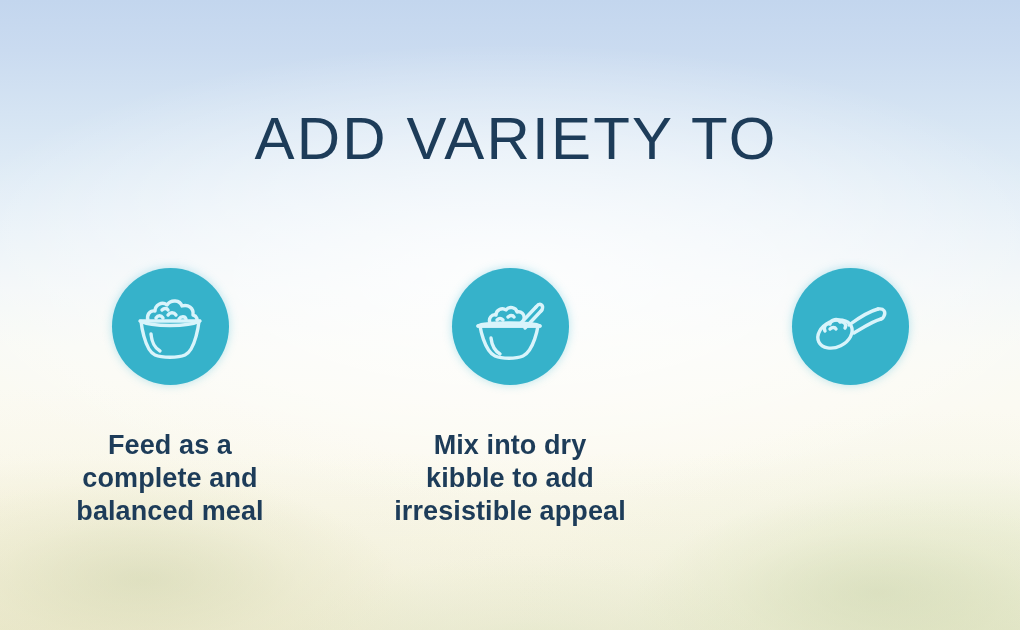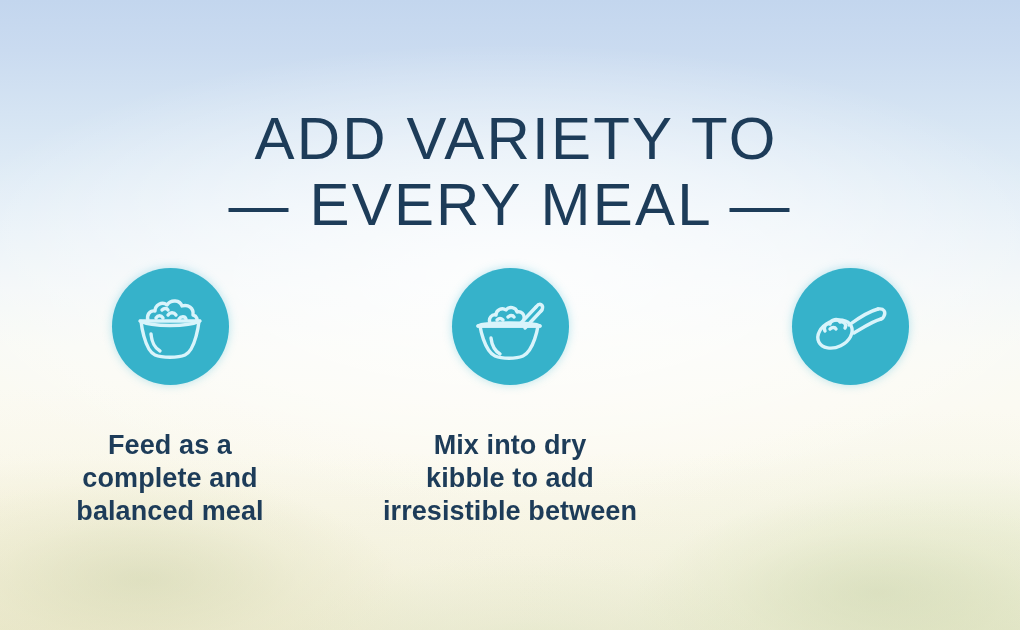--- a/index.html
+++ b/index.html
@@ -161,21 +161,20 @@
   <div class="bg-layer bg-green-mid"></div>
   <div class="bg-layer bg-hill-left"></div>
   <div class="bg-layer bg-hill-right"></div>
   <div class="bg-layer bg-haze"></div>
   <div class="bg-layer bg-bottom-shade"></div>
 
   <div id="content">
 
     <h1 class="headline">
       <span class="headline-line-1">ADD VARIETY TO</span>
-      <span class="headline-line-2">— EVERY MEAL —</span>
     </h1>
 
     <div class="cards">
 
       <div class="card">
         <div class="icon-circle">
           <svg width="72" height="66" viewBox="0 0 72 66" fill="none" stroke="#d9f4fb" stroke-width="3.4" stroke-linecap="round" stroke-linejoin="round">
 
             <path d="M7 27 C7 27 10 56 21 61 C28 64 44 64 51 61 C62 56 65 27 65 27 Z"></path>
 
@@ -211,21 +210,21 @@
 
             <path d="M18 45 C19 54 22 58 27 61"></path>
 
             <path d="M17 30 C15 25 19 21 23 22 C23 17 29 14 33 17 C36 13 43 14 44 19 C48 18 52 21 51 26"></path>
             <path d="M24 27 C26 25 28 25 30 27"></path>
             <path d="M35 24 C37 22 40 22 41 24"></path>
           </svg>
         </div>
         <div class="caption">Mix into dry
 kibble to add
-irresistible between</div>
+irresistible appeal</div>
       </div>
 
       <div class="card">
         <div class="icon-circle">
           <svg width="76" height="58" viewBox="0 0 76 58" fill="none" stroke="#d9f4fb" stroke-width="3.4" stroke-linecap="round" stroke-linejoin="round">
 
             <ellipse cx="23" cy="36" rx="18" ry="13" transform="rotate(-26 23 36)"></ellipse>
 
             <path d="M37 27 C48 19 58 13 66 11"></path>
             <path d="M42 35 C52 29 61 23 69 21"></path>

